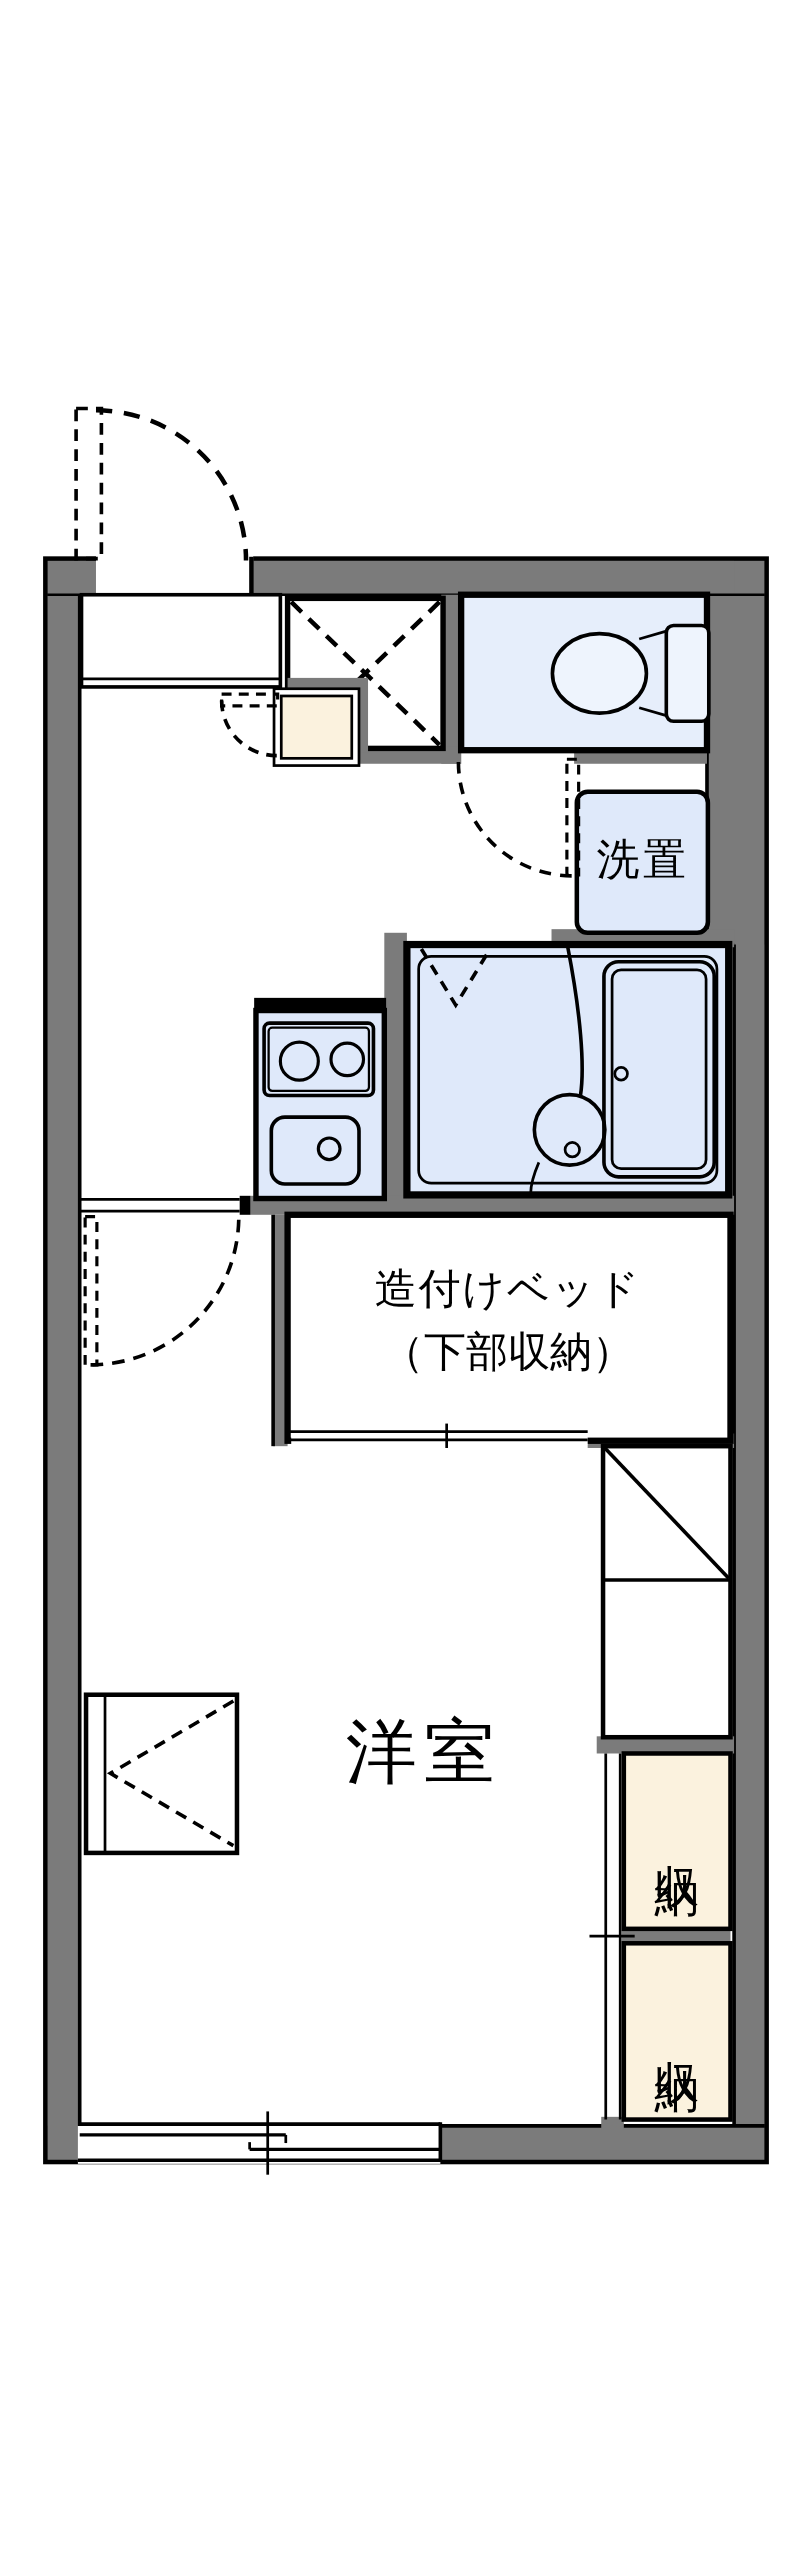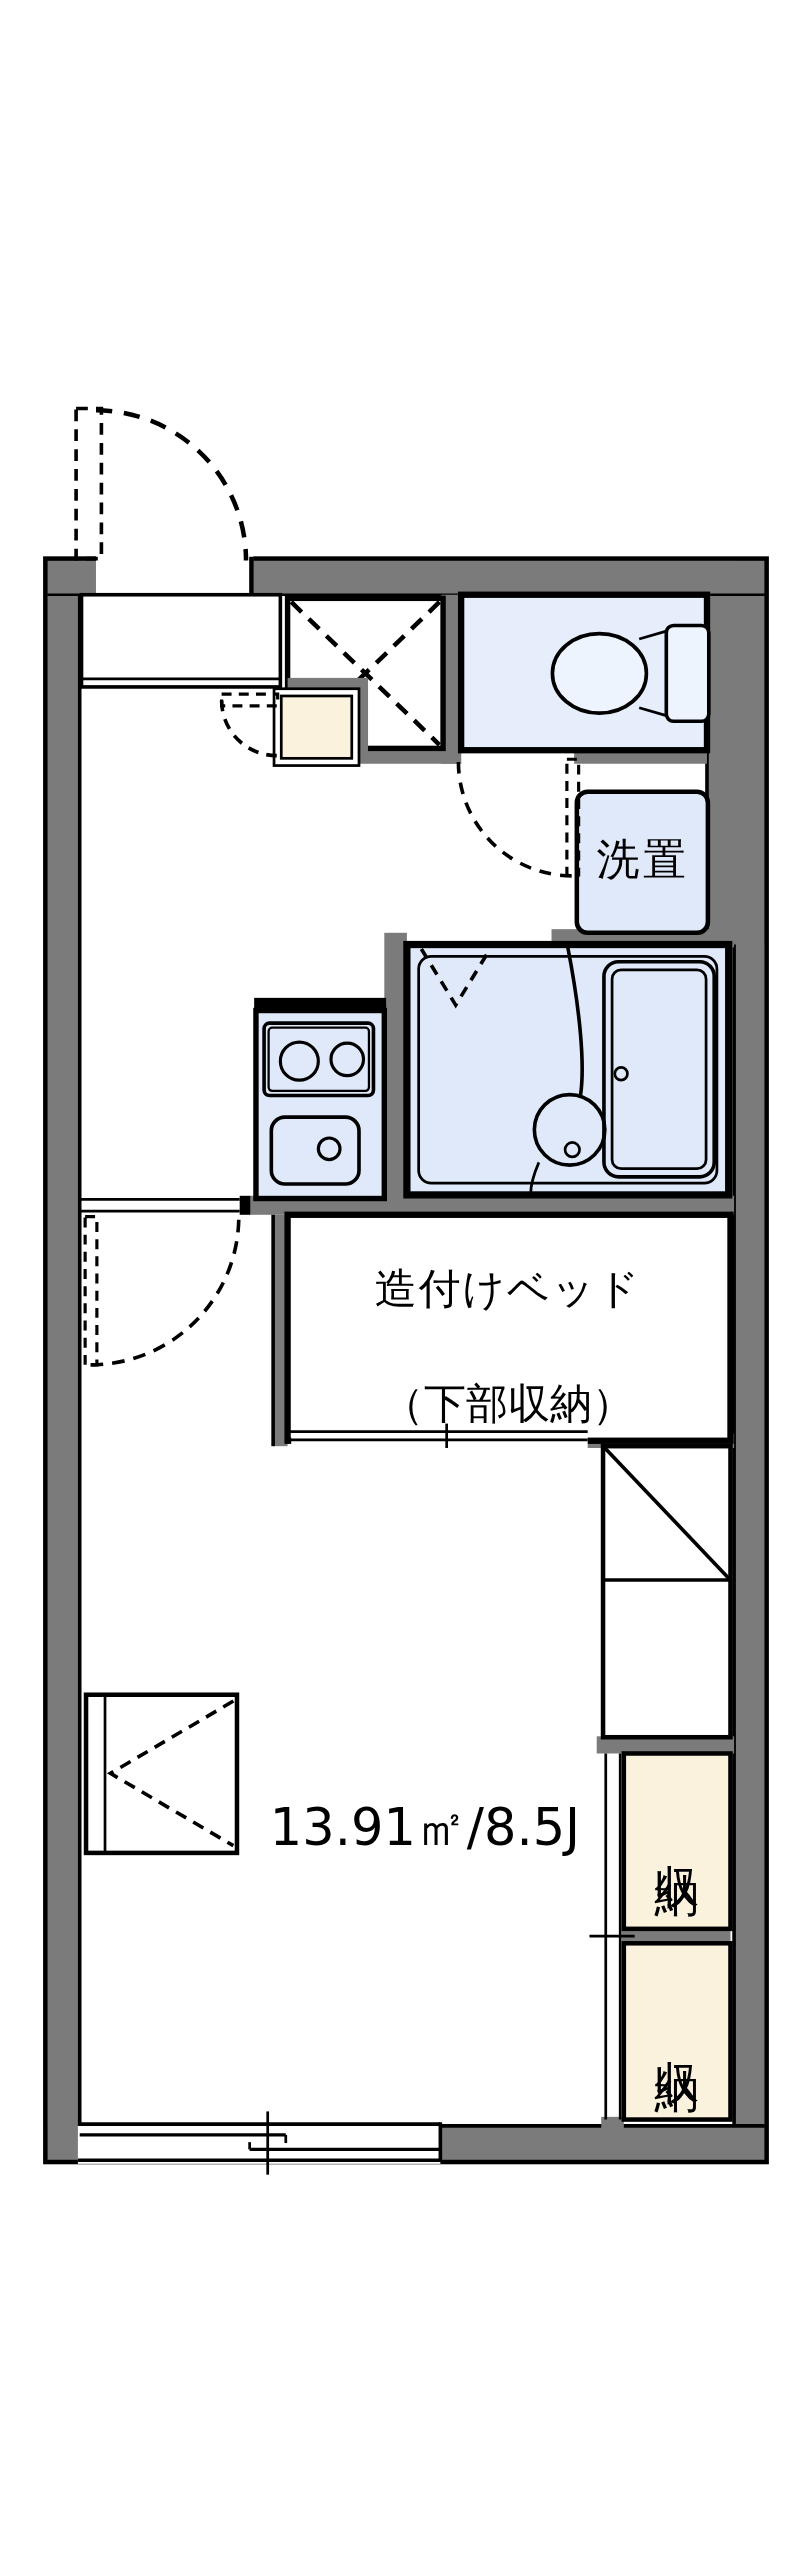--- a/index.html
+++ b/index.html
@@ -194,23 +194,23 @@
     <line x1="116" y1="1875" x2="116" y2="2050" stroke="var(--ink)" stroke-width="3"></line>
     <path d="M258 1882 L122 1962 L258 2042" fill="none" stroke="var(--ink)" stroke-width="4" stroke-dasharray="13 9"></path>
   </g>
 
 </svg>
 
 <div class="lbl lbl-laundry" style="left:643px;top:860px;">洗置</div>
 
 <div class="lbl lbl-bed1" style="left:508px;top:1289px;">造付けベッド</div>
 
-<div class="lbl lbl-bed2" style="left:508px;top:1404px;">（下部収納）</div>
-
-
-<div class="lbl lbl-area" style="left:425px;top:1828px;">13.91㎡/8.5J</div>
+<div class="lbl lbl-bed2" style="left:508px;top:1352px;">（下部収納）</div>
+
+<div class="lbl lbl-room" style="left:424px;top:1752px;">洋室</div>
+
 
 <div class="lbl lbl-storage" style="left:677px;top:1838px;">収納</div>
 
 <div class="lbl lbl-storage" style="left:677px;top:2034px;">収納</div>
 
 </div>
 
 
 </body></html>

